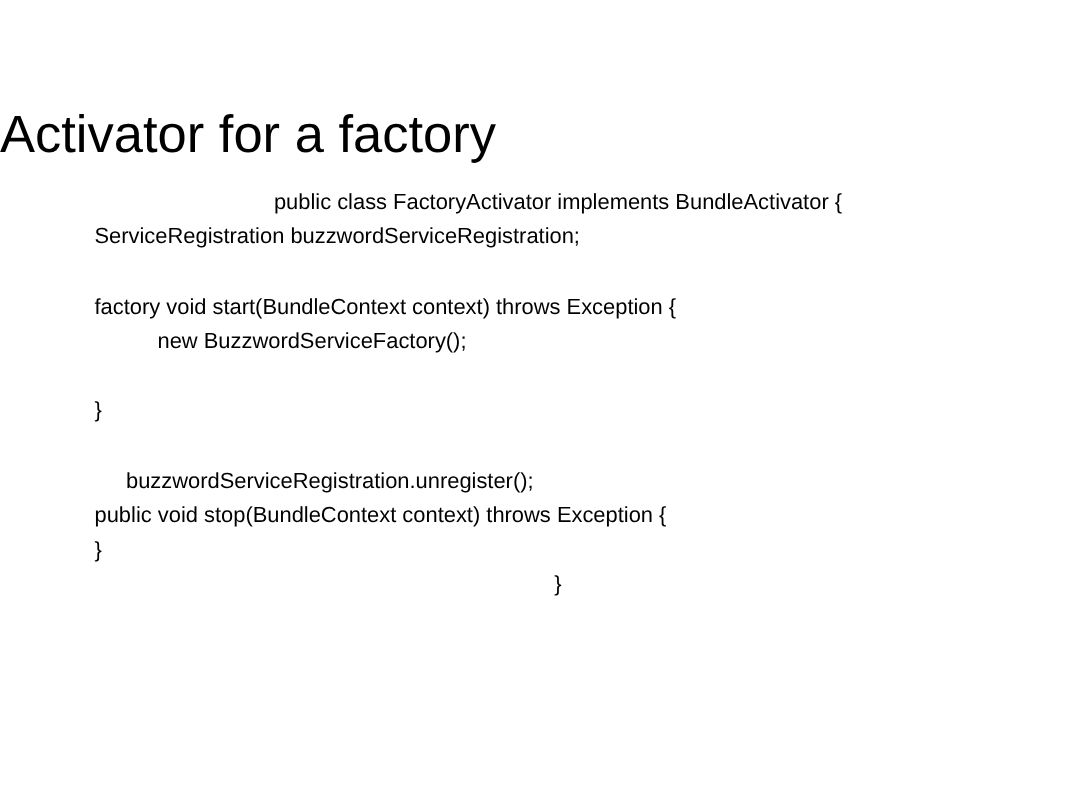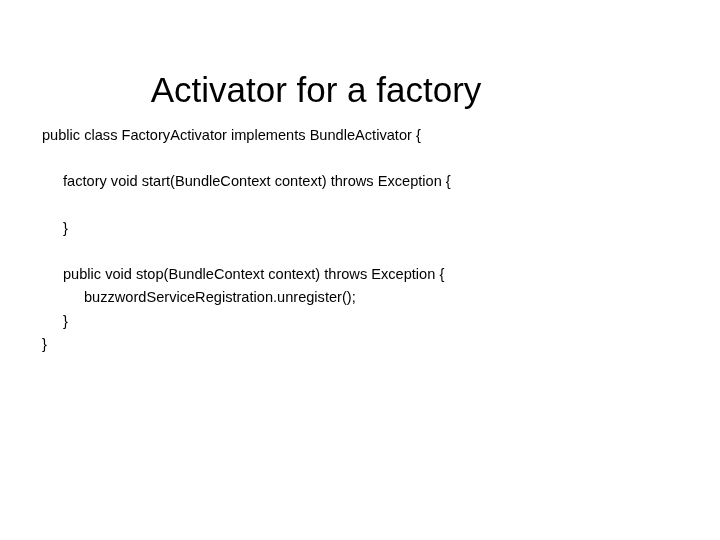--- a/index.html
+++ b/index.html
@@ -20,21 +20,20 @@
     width: 720px;
     height: 540px;
     background: #ffffff;
     box-sizing: border-box;
   }
   .slide-title {
     position: absolute;
     top: 46px;
     left: 0;
     width: 632px;
-    text-align: center;
     font-size: 35px;
     line-height: 42px;
     font-weight: normal;
     letter-spacing: 0px;
     color: #000000;
     white-space: nowrap;
   }
   .code-body {
     position: absolute;
     top: 124px;
@@ -44,38 +43,40 @@
     line-height: 23.2px;
     color: #000000;
   }
   .code-line {
     white-space: pre;
     min-height: 23.2px;
   }
   .code-line.blank {
     height: 23.2px;
   }
-  .ind-0 { padding-left: 0px; }
+  .ind-0 { padding-left: 0px; text-align: center; }
   .ind-1 { padding-left: 21px; }
   .ind-2 { padding-left: 42px; }
   .ind-3 { padding-left: 63px; }
 </style>
 </head>
 <body>
 
 <div class="slide">
 
   <h1 class="slide-title">Activator for a factory</h1>
 
   <div class="code-body">
       <div class="code-line ind-0">public class FactoryActivator implements BundleActivator {</div>
+      <div class="code-line ind-1">ServiceRegistration buzzwordServiceRegistration;</div>
       <div class="code-line ind-0 blank"></div>
       <div class="code-line ind-1">factory void start(BundleContext context) throws Exception {</div>
+      <div class="code-line ind-3">new BuzzwordServiceFactory();</div>
       <div class="code-line ind-0 blank"></div>
       <div class="code-line ind-1">}</div>
       <div class="code-line ind-0 blank"></div>
+      <div class="code-line ind-2">buzzwordServiceRegistration.unregister();</div>
       <div class="code-line ind-1">public void stop(BundleContext context) throws Exception {</div>
-      <div class="code-line ind-2">buzzwordServiceRegistration.unregister();</div>
       <div class="code-line ind-1">}</div>
       <div class="code-line ind-0">}</div>
     </div>
 
 </div>
 
 </body></html>

